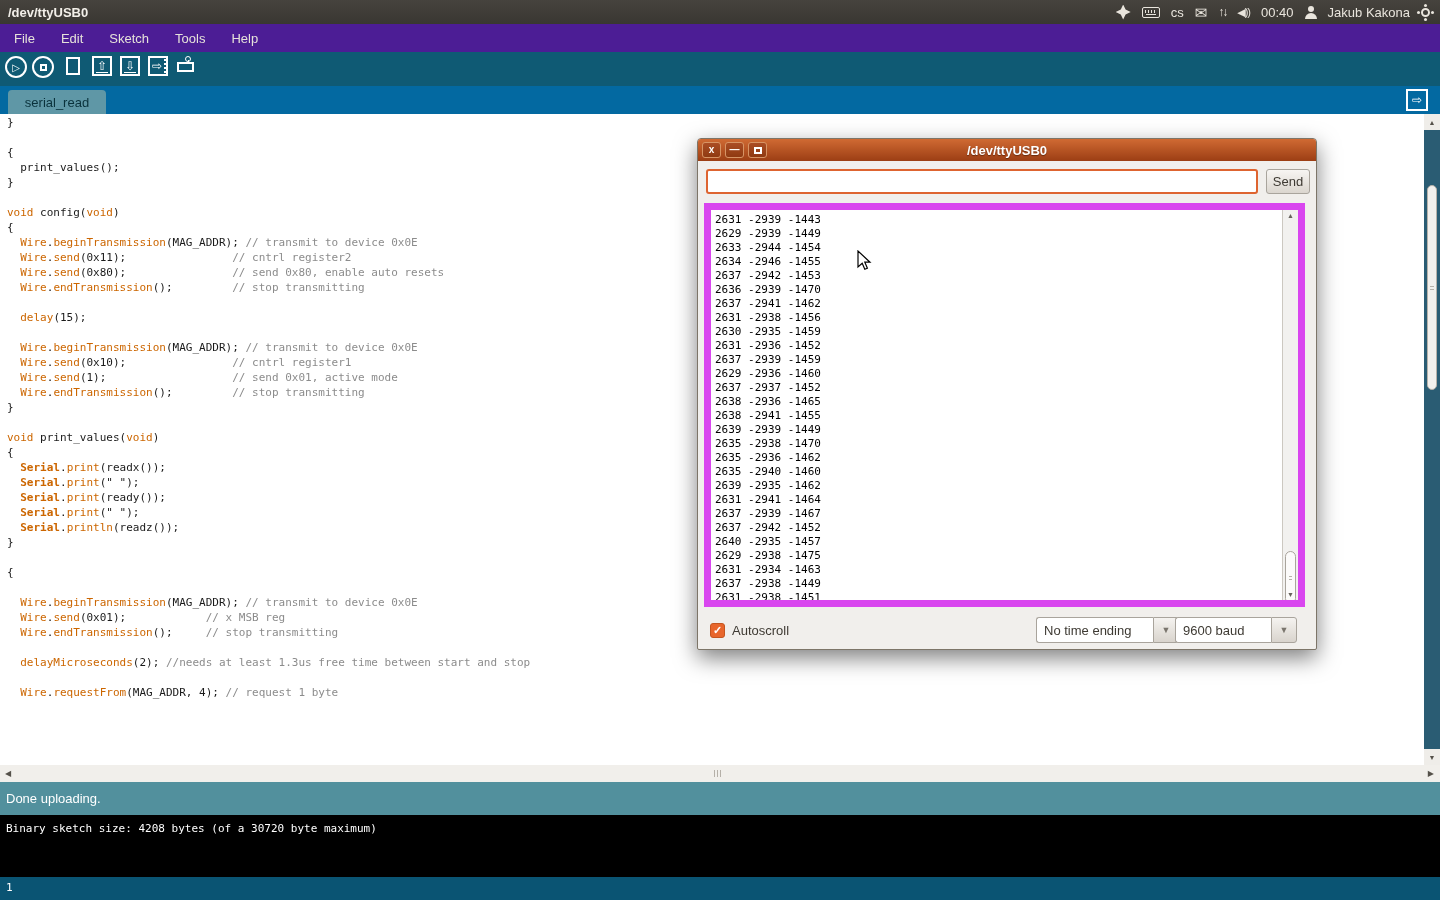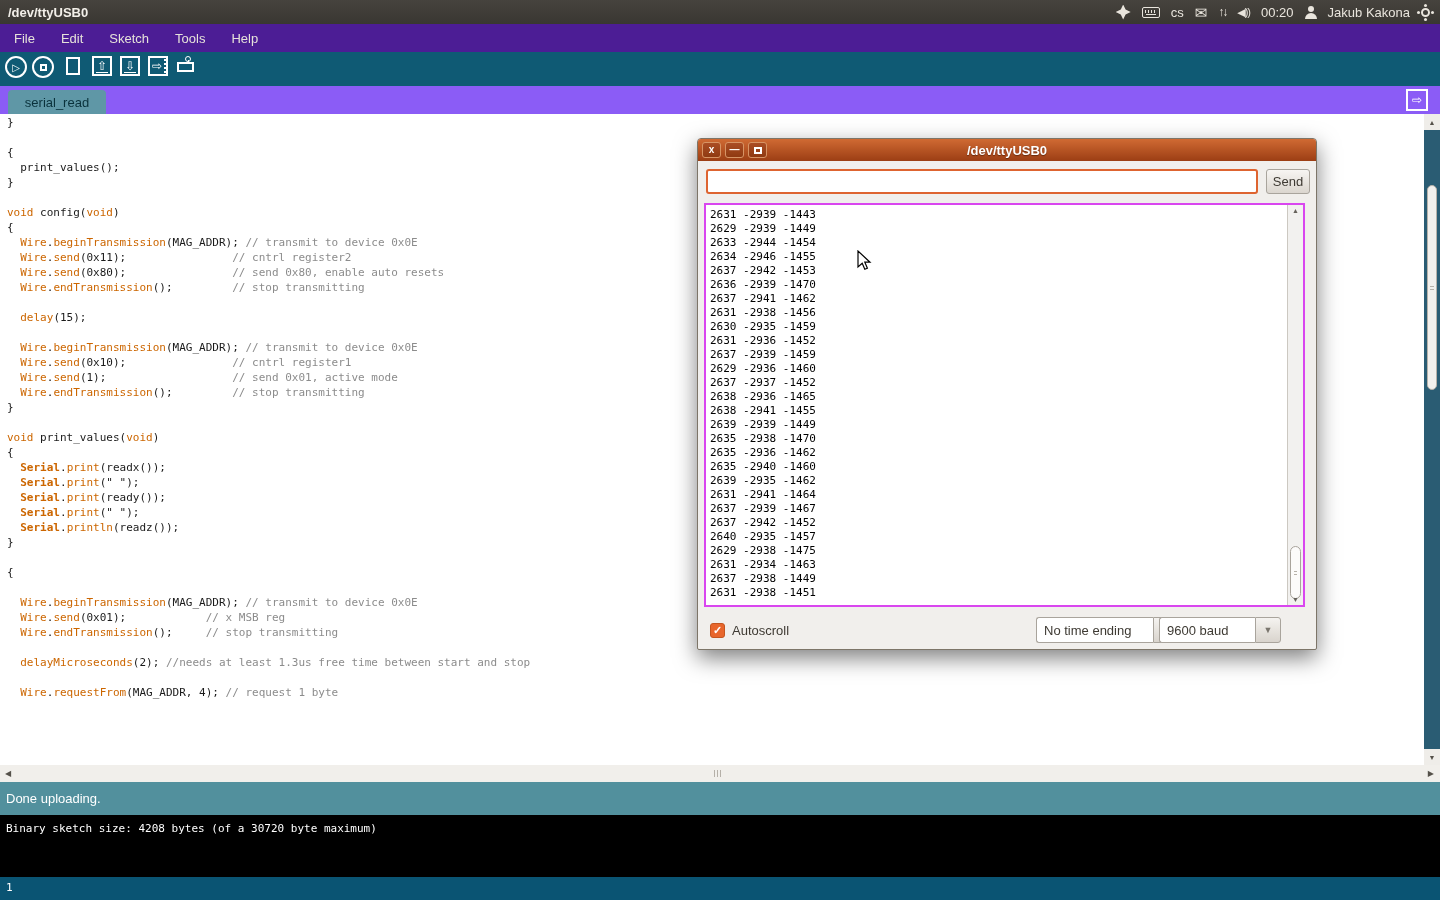--- a/index.html
+++ b/index.html
@@ -41,21 +41,21 @@
   .stop-g { width:7px; height:7px; border:2px solid #fff; }
   .doc { width:14px; height:18px; border:2px solid #fff; }
   .arr-ul { position:relative; width:100%; height:100%; display:flex; align-items:center; justify-content:center; }
   .arr-ul::after { content:''; position:absolute; left:2px; right:2px; bottom:1px; height:1px; background:#fff; }
   .upl { border-right:2px dotted #fff; padding-right:2px; margin-right:-2px; }
   .ico-mon { position:relative; width:17px; height:10px; border:2px solid #fff; margin-top:6px; }
   .ico-mon::before { content:''; position:absolute; right:1px; top:-8px; width:4px; height:4px; border:1px solid #fff; border-radius:50%; }
   .ico-mon::after { content:''; position:absolute; right:3px; top:-4px; width:1px; height:3px; background:#fff; }
 
   
-  #tabstrip { position:absolute; left:0; top:86px; width:1440px; height:28px; background:#8b5cf6; }
+  #tabstrip { position:absolute; left:0; top:86px; width:1440px; height:28px; background:#0369a1; }
   #tab-active { position:absolute; left:8px; top:4px; width:98px; height:24px; background:#5f97a6;
     border-radius:4px 4px 0 0; color:#0a323c; font-size:13px; display:flex; align-items:center; justify-content:center; }
   #tabmenu-btn { position:absolute; right:12px; top:3px; width:22px; height:22px; border:2px solid #fff;
     color:#fff; display:flex; align-items:center; justify-content:center; font-size:12px; }
 
   
   #editor { position:absolute; left:0; top:114px; width:1424px; height:651px; background:#fff; overflow:hidden; }
   #code-lines { position:absolute; left:7px; top:1px; font-family:"DejaVu Sans Mono", monospace; font-size:11px; line-height:15px; }
   .cl { white-space:pre; }
   .k { color:#cc6600; } .b { color:#cc6600; font-weight:bold; } .c { color:#8c8c8c; } .n { color:#1a1a1a; }
@@ -94,60 +94,60 @@
     background:linear-gradient(#b0522а,#8f3a12); background:linear-gradient(#ab4d24,#8f3a12);
     border:1px solid #d79465; color:#fff; display:flex; align-items:center; justify-content:center;
     font-size:10px; font-weight:bold; line-height:1; }
   .maxi-g { width:8px; height:7px; border:2px solid #fff; }
   #ser-input { position:absolute; left:8px; top:30px; width:552px; height:25px; background:#fff;
     border:2px solid #de6430; border-radius:3px; font-size:13px; padding-left:4px; color:#222; outline:none; }
   #ser-send { position:absolute; left:568px; top:30px; width:44px; height:25px;
     background:linear-gradient(#f7f5f2,#dbd6cf); border:1px solid #a9a49c; border-radius:3px;
     font-size:13px; color:#3e3a33; display:flex; align-items:center; justify-content:center; }
   #ser-list { position:absolute; left:6px; top:64px; width:601px; height:404px; background:#fff;
-    border:2px solid #d946ef; overflow:hidden; }
+    border:7px solid #d946ef; overflow:hidden; }
   #serial-lines { position:absolute; left:4px; top:3px; font-size:11px; line-height:14px; color:#000; white-space:pre; }
   #ser-vscroll { position:absolute; right:0; top:0; width:16px; height:100%; background:#f2f1ef; border-left:1px solid #ccc8c1; }
   .ser-arrow { position:absolute; left:0; width:15px; text-align:center; color:#66625b; font-size:7px; }
   #ser-vthumb { position:absolute; left:2px; top:341px; width:11px; height:53px; background:#fcfbfa;
     border:1px solid #a9a49c; border-radius:6px; }
   #ser-vthumb::after { content:''; position:absolute; left:3px; right:3px; top:50%; height:5px; margin-top:-2px;
     background:repeating-linear-gradient(#b6b1a9 0 1px,transparent 1px 3px); }
   #ser-bottom { position:absolute; left:0; right:0; top:477px; height:28px; display:flex; align-items:center; }
   #autoscroll-box { position:absolute; left:12px; width:15px; height:15px; background:#e8662c;
     border:1px solid #c4551f; border-radius:3px; color:#fff; font-size:11px; font-weight:bold;
     display:flex; align-items:center; justify-content:center; line-height:1; }
   #autoscroll-label { position:absolute; left:34px; font-size:13px; color:#3e3a33; }
   .combo { position:absolute; height:26px; display:flex; }
   .combo-text { background:#fff; border:1px solid #a9a49c; border-right:none; border-radius:3px 0 0 3px;
     font-size:13px; color:#3e3a33; display:flex; align-items:center; padding-left:7px; }
   .combo-btn { width:26px; background:linear-gradient(#f5f3f0,#d9d4cd); border:1px solid #a9a49c;
     border-radius:0 3px 3px 0; color:#7a756d; font-size:9px; display:flex; align-items:center; justify-content:center; }
   #combo-ending { left:338px; } #combo-ending .combo-text { width:117px; }
-  #combo-baud { left:461px; } #combo-baud .combo-text { width:96px; }
+  #combo-baud { left:477px; } #combo-baud .combo-text { width:96px; }
 
   #cursor { position:absolute; left:857px; top:250px; z-index:10; }
 </style>
 </head>
 <body>
 
 <div id="panel">
   <span id="panel-title">/dev/ttyUSB0</span>
   <div id="tray">
     <span class="tray-ic">
         <span class="pinwheel"></span>
       </span>
     <span class="tray-ic">
         <span class="kbd"></span>
       </span>
     <span>cs</span>
     <span class="tray-ic env">✉</span>
     <span class="tray-ic updown">↑↓</span>
     <span class="tray-ic spk">◀))</span>
-    <span>00:20</span>
+    <span>00:40</span>
     <span class="tray-ic">
         <span class="person"></span>
       </span>
     <span>Jakub Kakona</span>
     <span class="tray-ic">
         <span class="gear"></span>
       </span>
   </div>
 </div>
 

